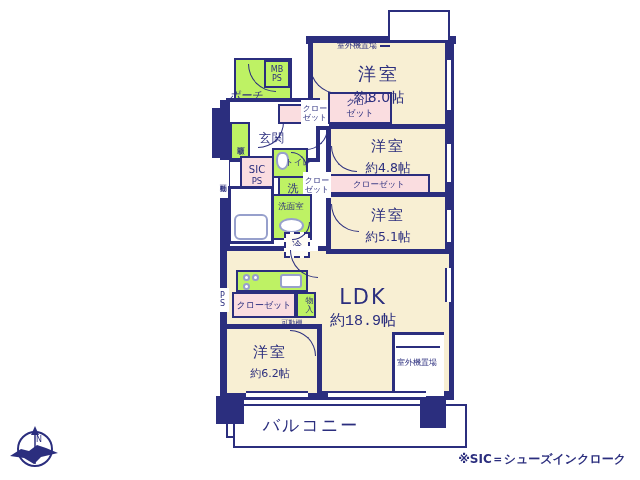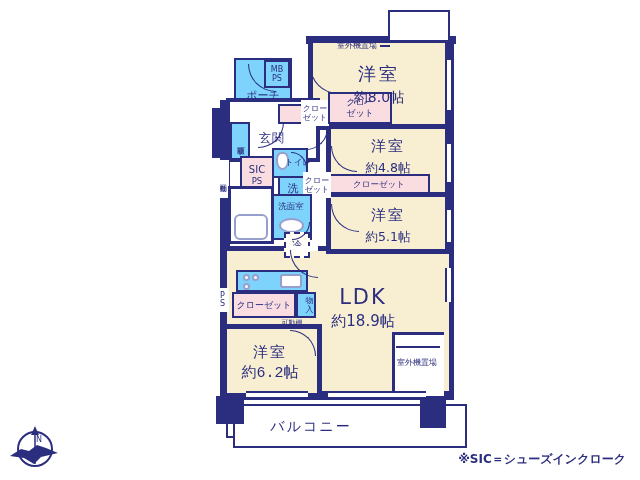--- a/index.html
+++ b/index.html
@@ -2,21 +2,21 @@
 <html><head>
 <meta charset="utf-8">
 <style>
   html,body{margin:0;padding:0;}
   body{width:640px;height:480px;background:#ffffff;overflow:hidden;
        font-family:"DejaVu Sans",sans-serif;color:#2b2e7e;}
   .plan{position:relative;width:640px;height:480px;background:#ffffff;}
   .abs{position:absolute;box-sizing:border-box;}
   .wall{background:#2b2e7e;}
   .room{background:#f8efd3;border:5px solid #2b2e7e;}
-  .wet{background:#7dd3fc;border:2px solid #2b2e7e;}
+  .wet{background:#bef264;border:2px solid #2b2e7e;}
   .pink{background:#fadde0;border:2px solid #2b2e7e;}
   .flex{display:flex;align-items:center;justify-content:center;text-align:center;line-height:1.18;}
   .lbl{color:#2b2e7e;}
   .c{position:absolute;transform:translate(-50%,-50%);white-space:nowrap;color:#2b2e7e;text-align:center;line-height:1.15;}
   .v{writing-mode:vertical-rl;text-orientation:upright;letter-spacing:0px;}
   .stack{word-break:break-all;}
   .arc{position:absolute;box-sizing:border-box;background:transparent;}
   .arc-bl{border-left:1.5px solid #2b2e7e;border-bottom:1.5px solid #2b2e7e;border-bottom-left-radius:100%;}
   .arc-br{border-right:1.5px solid #2b2e7e;border-bottom:1.5px solid #2b2e7e;border-bottom-right-radius:100%;}
   .arc-tr{border-right:1.5px solid #2b2e7e;border-top:1.5px solid #2b2e7e;border-top-right-radius:100%;}
@@ -28,21 +28,21 @@
   .logo-text{color:#cccccc;font-size:17px;letter-spacing:1px;}
   .note-text{font-size:12px;color:#2b2e7e;font-weight:bold;}
 </style>
 </head>
 <body>
 
 <div class="plan">
 
   <div class="abs thin" style="left:226px;top:404px;width:26px;height:34px;"></div>
   <div class="abs thin" style="left:233px;top:404px;width:234px;height:44px;"></div>
-  <div class="c lbl" style="left:311px;top:426px;font-size:14px;letter-spacing:2px;">バルコニー</div>
+  <div class="c lbl" style="left:311px;top:426px;font-size:17px;letter-spacing:2px;">バルコニー</div>
 
   <div class="abs wall" style="left:306px;top:36px;width:150px;height:8px;"></div>
   <div class="abs wall" style="left:444px;top:36px;width:10px;height:362px;"></div>
   <div class="abs wall" style="left:438px;top:118px;width:16px;height:22px;"></div>
   <div class="abs wall" style="left:438px;top:186px;width:16px;height:20px;"></div>
   <div class="abs wall" style="left:438px;top:244px;width:16px;height:20px;"></div>
   <div class="abs wall" style="left:436px;top:304px;width:18px;height:30px;"></div>
   <div class="abs wall" style="left:220px;top:100px;width:10px;height:300px;"></div>
   <div class="abs wall" style="left:212px;top:108px;width:8px;height:50px;"></div>
   <div class="abs wall" style="left:222px;top:390px;width:232px;height:10px;"></div>
@@ -66,21 +66,21 @@
 
   <div class="abs" style="left:392px;top:332px;width:52px;height:64px;background:#ffffff;border-left:3px solid #2b2e7e;border-top:3px solid #2b2e7e;"></div>
   <div class="abs" style="left:396px;top:346px;width:44px;height:1.5px;background:#2b2e7e;"></div>
   <div class="c lbl" style="left:417px;top:363px;font-size:8px;">室外機置場</div>
 
   <div class="abs wet" style="left:234px;top:58px;width:58px;height:64px;"></div>
   <div class="abs wet flex stack" style="left:264px;top:60px;width:26px;height:28px;font-size:8px;">
     <span><span>MB</span><br>
     <span>PS</span></span>
   </div>
-  <div class="c lbl" style="left:263px;top:96px;font-size:11px;">ポーチ</div>
+  <div class="c lbl" style="left:246px;top:96px;font-size:11px;font-style:italic;">ポーチ</div>
 
   <div class="abs" style="left:226px;top:98px;width:94px;height:64px;background:#ffffff;border:4px solid #2b2e7e;"></div>
   <div class="c lbl" style="left:272px;top:139px;font-size:12px;letter-spacing:1px;">玄関</div>
 
   <div class="abs wet flex" style="left:230px;top:122px;width:20px;height:38px;">
     <span class="v" style="font-size:7.5px;">下駄箱</span>
   </div>
 
   <div class="abs pink" style="left:278px;top:104px;width:26px;height:20px;"></div>
   <div class="abs flex stack lbl" style="left:301px;top:100px;width:28px;height:26px;font-size:8px;background:#ffffff;">
@@ -150,24 +150,24 @@
   <div class="c lbl" style="left:379px;top:74px;font-size:18px;letter-spacing:3px;">洋室</div>
   <div class="c lbl" style="left:379px;top:97px;font-size:14px;">約8.0帖</div>
 
   <div class="c lbl" style="left:388px;top:147px;font-size:15px;letter-spacing:2px;">洋室</div>
   <div class="c lbl" style="left:388px;top:168px;font-size:12.5px;">約4.8帖</div>
 
   <div class="c lbl" style="left:388px;top:216px;font-size:15px;letter-spacing:2px;">洋室</div>
   <div class="c lbl" style="left:388px;top:237px;font-size:12.5px;">約5.1帖</div>
 
   <div class="c lbl" style="left:363px;top:297px;font-size:21px;letter-spacing:2px;">LDK</div>
-  <div class="c lbl" style="left:363px;top:322px;font-size:15px;">約18.9帖</div>
+  <div class="c lbl" style="left:363px;top:322px;font-size:15px;font-family:Liberation Mono, monospace;">約18.9帖</div>
 
   <div class="c lbl" style="left:270px;top:353px;font-size:15px;letter-spacing:2px;">洋室</div>
-  <div class="c lbl" style="left:270px;top:374px;font-size:15px;font-family:Liberation Mono, monospace;">約6.2帖</div>
+  <div class="c lbl" style="left:270px;top:374px;font-size:11px;">約6.2帖</div>
 
   <div class="abs win-v" style="left:445px;top:60px;width:8px;height:50px;"></div>
   <div class="abs win-v" style="left:445px;top:144px;width:8px;height:38px;"></div>
   <div class="abs win-v" style="left:445px;top:210px;width:8px;height:32px;"></div>
   <div class="abs win-v" style="left:445px;top:268px;width:8px;height:34px;"></div>
   <div class="abs win-h" style="left:246px;top:391px;width:62px;height:8px;"></div>
   <div class="abs win-h" style="left:328px;top:391px;width:98px;height:8px;"></div>
 
   <div class="abs" style="left:290px;top:246px;width:28px;height:5px;background:#ffffff;"></div>
   <div class="arc arc-bl" style="left:290px;top:250px;width:28px;height:28px;"></div>

